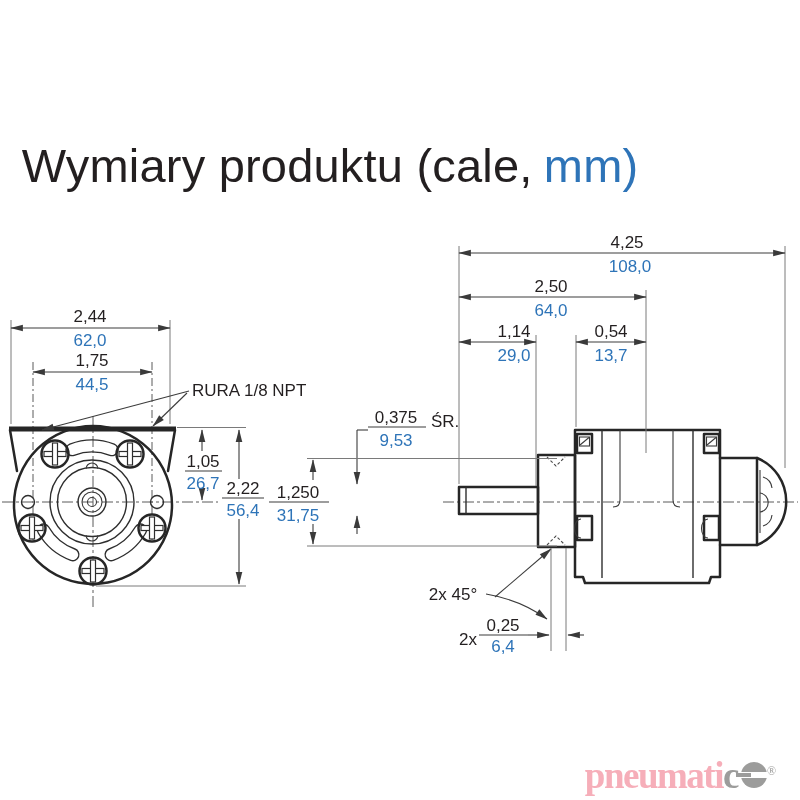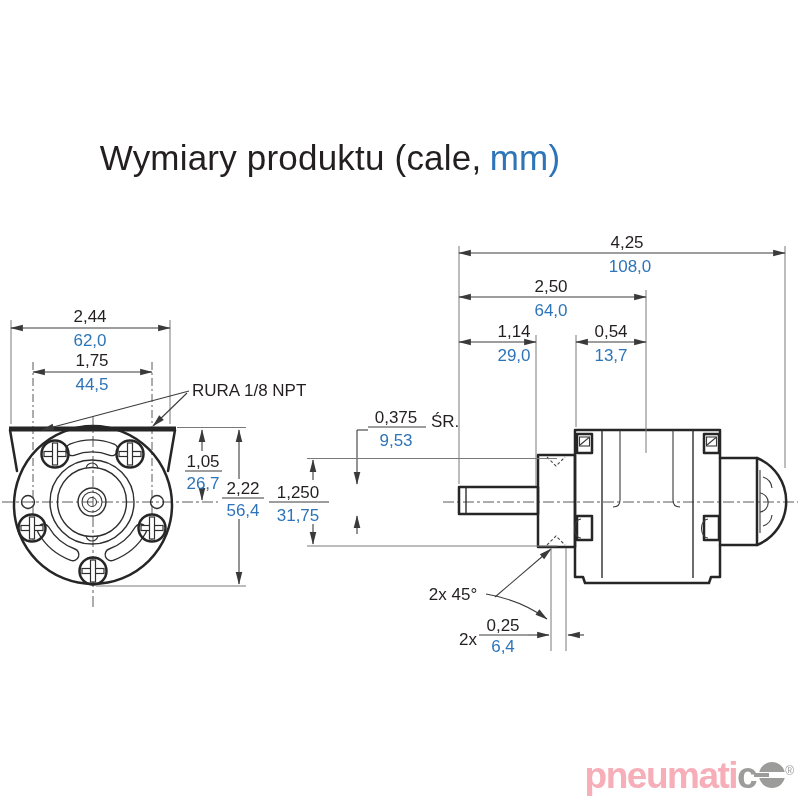--- a/index.html
+++ b/index.html
@@ -1,36 +1,36 @@
 <!DOCTYPE html>
 <html><head>
 <meta charset="utf-8">
 <style>
   html,body{margin:0;padding:0;background:#fff;}
   #page{position:relative;width:800px;height:800px;background:#ffffff;overflow:hidden;
         font-family:"Liberation Sans",sans-serif;}
   #title{position:absolute;top:138px;left:0;width:660px;text-align:center;
-         font-size:35px;color:#231f20;letter-spacing:0.2px;}
+         font-size:47px;color:#231f20;letter-spacing:0.2px;}
   #title .blue{color:#2e74b8;margin-left:0.24em;}
   svg{position:absolute;top:0;left:0;}
   svg text{font-family:"Liberation Sans",sans-serif;font-size:17px;}
   .in{fill:#231f20;}
   .mm{fill:#2e74b8;}
   .lbl{fill:#231f20;}
   .outline{stroke:#262626;stroke-width:2.5;fill:none;stroke-linejoin:round;stroke-linecap:round;}
   .thin{stroke:#2e2e2e;stroke-width:1.4;fill:none;}
   .hair{stroke:#3a3a3a;stroke-width:1.1;fill:none;}
   .dim{stroke:#3c3c3c;stroke-width:1.1;fill:none;}
   .ext{stroke:#7a7a7a;stroke-width:1;fill:none;}
   .cl{stroke:#5a5a5a;stroke-width:1;fill:none;stroke-dasharray:11 3 3 3;}
   .cl2{stroke:#5a5a5a;stroke-width:1;fill:none;stroke-dasharray:8 3 2 3;}
   .chamfer{stroke:#4a4a4a;stroke-width:1.1;fill:none;stroke-dasharray:3 2;}
   .cross{fill:#ffffff;stroke:#2e2e2e;stroke-width:1.2;}
-  #logo{position:absolute;right:6px;bottom:6px;font-weight:700;font-size:37px;
-        letter-spacing:-1.5px;white-space:nowrap;line-height:1;}
+  #logo{position:absolute;right:24px;bottom:6px;font-weight:700;font-size:37px;
+        letter-spacing:-1.5px;white-space:nowrap;line-height:1;font-family:Liberation Serif, serif;}
   #logo .pink{color:#f6aeb9;}
   #logo .gray{color:#9c9c9b;}
   .logo-o{position:relative;display:inline-block;width:26px;height:26px;background:#9c9c9b;
           border-radius:50%;margin-left:3px;}
   .logo-o .slot{position:absolute;left:0;right:0;top:10px;height:6px;background:#ffffff;}
   .logo-o .dash{position:absolute;left:-5px;top:11px;width:15px;height:4px;background:#9c9c9b;}
   #logo .reg{color:#9c9c9b;font-size:12px;font-weight:400;vertical-align:super;letter-spacing:0;}
 </style>
 </head>
 <body>

